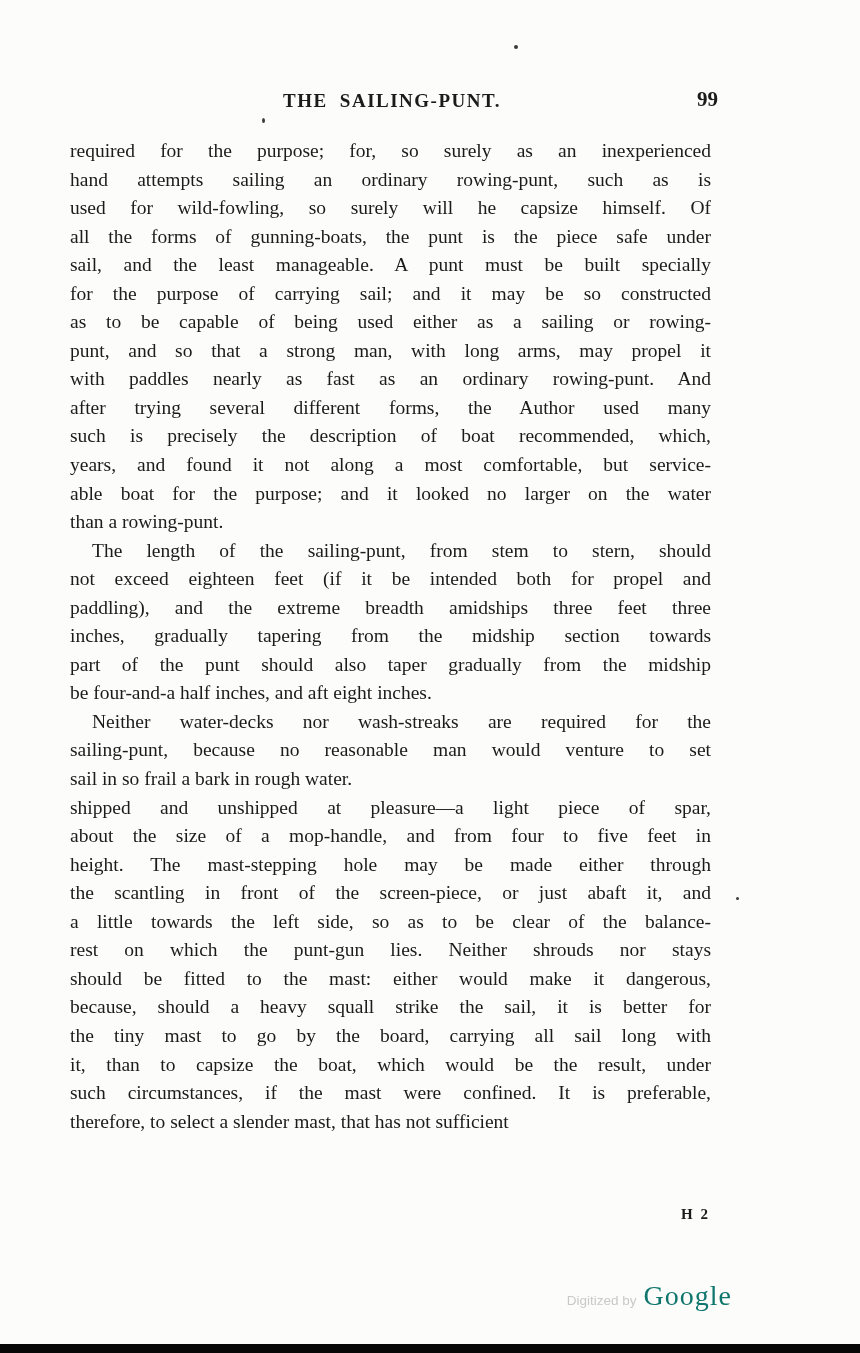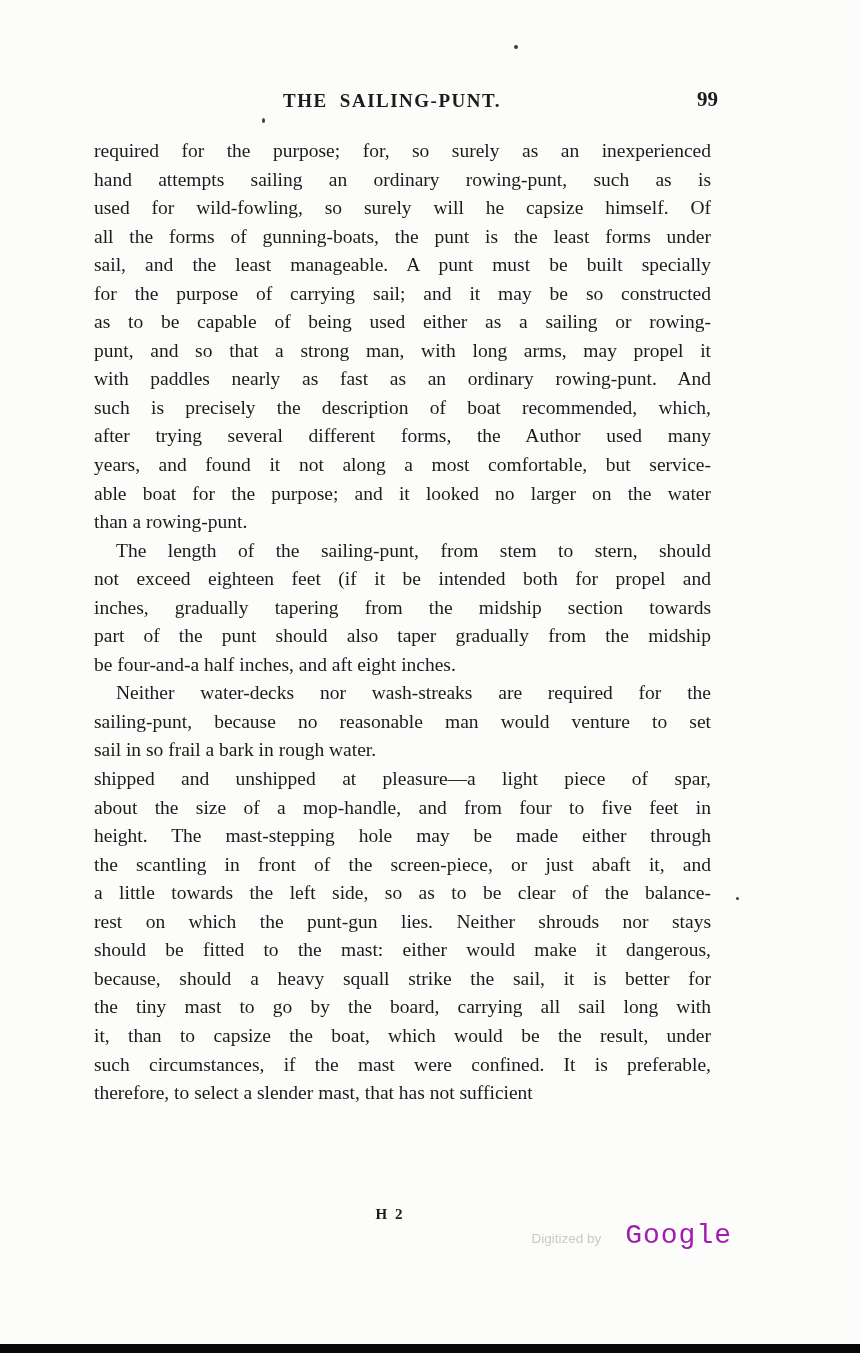--- a/index.html
+++ b/index.html
@@ -40,57 +40,56 @@
     position: absolute;
     top: 137px;
     left: 70px;
     width: 641px;
     font-size: 19.5px;
     line-height: 28.55px;
   }
   .line {
     text-align: justify;
     text-align-last: justify;
-    margin-left: 24px;
   }
   .line.last {
     text-align-last: left;
   }
   .line.indent {
     text-indent: 22px;
   }
   .signature {
     position: absolute;
     top: 1206px;
     left: 70px;
     width: 640px;
-    text-align: center;
+    text-align: right;
     font-weight: bold;
     font-size: 15px;
     letter-spacing: 2px;
   }
   .watermark {
     position: absolute;
-    top: 1220px;
+    top: 1280px;
     right: 128px;
     display: flex;
     align-items: baseline;
-    gap: 24px;
+    gap: 7px;
     user-select: none;
     text-align: center;
   }
   .wm-prefix {
     font-family: "Liberation Sans", sans-serif;
     font-size: 13.5px;
     color: #c9c9c9;
   }
   .wm-brand {
-    font-family: Liberation Mono, monospace;
+    font-family: Liberation Serif, serif;
     font-size: 28px;
-    color: #a21caf;
+    color: #0f766e;
     letter-spacing: 1px;
   }
   .scanbar {
     position: absolute;
     left: 0;
     bottom: 0;
     width: 100%;
     height: 9px;
     background: #070707;
   }
@@ -111,35 +110,36 @@
   <div class="header">
     <span>THE SAILING-PUNT.</span>
     <span class="pagenum">99</span>
   </div>
 
   <div class="body-block">
       <div class="paragraph">
         <div class="line">required for the purpose; for, so surely as an inexperienced</div>
         <div class="line">hand attempts sailing an ordinary rowing-punt, such as is</div>
         <div class="line">used for wild-fowling, so surely will he capsize himself.  Of</div>
-        <div class="line">all the forms of gunning-boats, the punt is the least forms under</div>
+        <div class="line">all the forms of gunning-boats, the punt is the piece safe under</div>
         <div class="line">sail, and the least manageable.  A punt must be built specially</div>
         <div class="line">for the purpose of carrying sail; and it may be so constructed</div>
         <div class="line">as to be capable of being used either as a sailing or rowing-</div>
         <div class="line">punt, and so that a strong man, with long arms, may propel it</div>
         <div class="line">with paddles nearly as fast as an ordinary rowing-punt.  And</div>
+        <div class="line">after trying several different forms, the Author used many</div>
         <div class="line">such is precisely the description of boat recommended, which,</div>
-        <div class="line">after trying several different forms, the Author used many</div>
         <div class="line">years, and found it not along a most comfortable, but service-</div>
         <div class="line">able boat for the purpose; and it looked no larger on the water</div>
         <div class="line last">than a rowing-punt.</div>
       </div>
       <div class="paragraph">
         <div class="line indent">The length of the sailing-punt, from stem to stern, should</div>
         <div class="line">not exceed eighteen feet (if it be intended both for propel and</div>
+        <div class="line">paddling), and the extreme breadth amidships three feet three</div>
         <div class="line">inches, gradually tapering from the midship section towards</div>
         <div class="line">part of the punt should also taper gradually from the midship</div>
         <div class="line last">be four-and-a half inches, and aft eight inches.</div>
       </div>
       <div class="paragraph">
         <div class="line indent">Neither water-decks nor wash-streaks are required for the</div>
         <div class="line">sailing-punt, because no reasonable man would venture to set</div>
         <div class="line last">sail in so frail a bark in rough water.</div>
       </div>
       <div class="paragraph">

